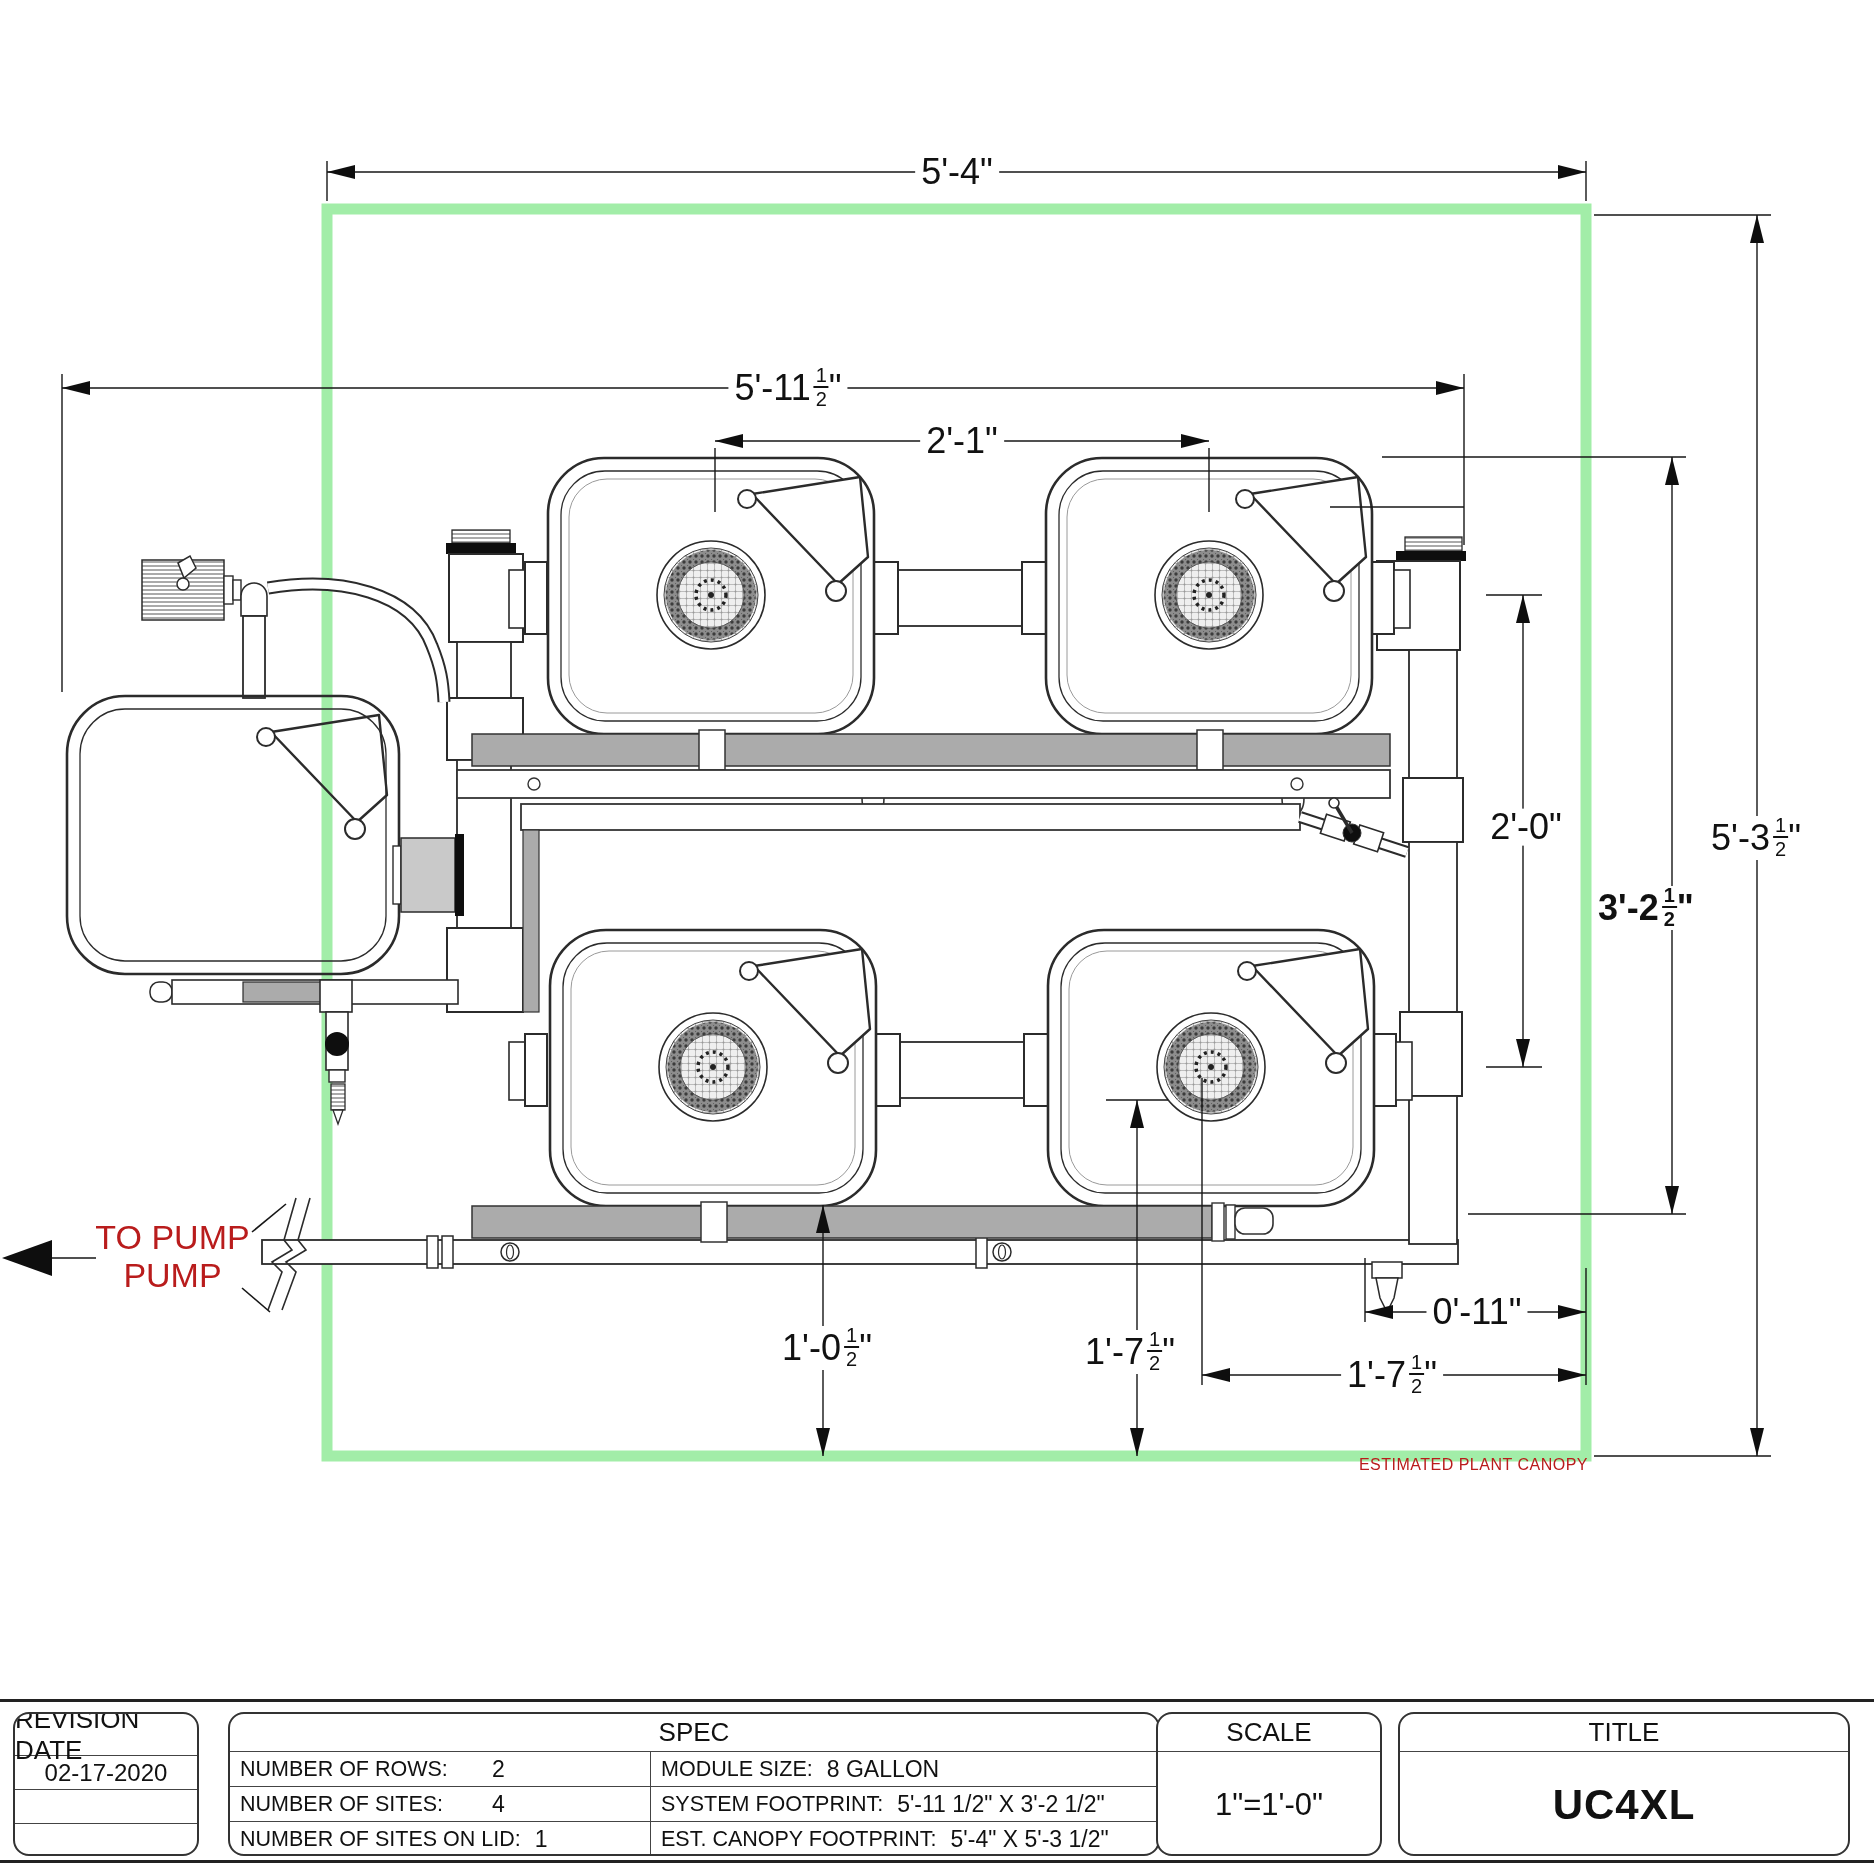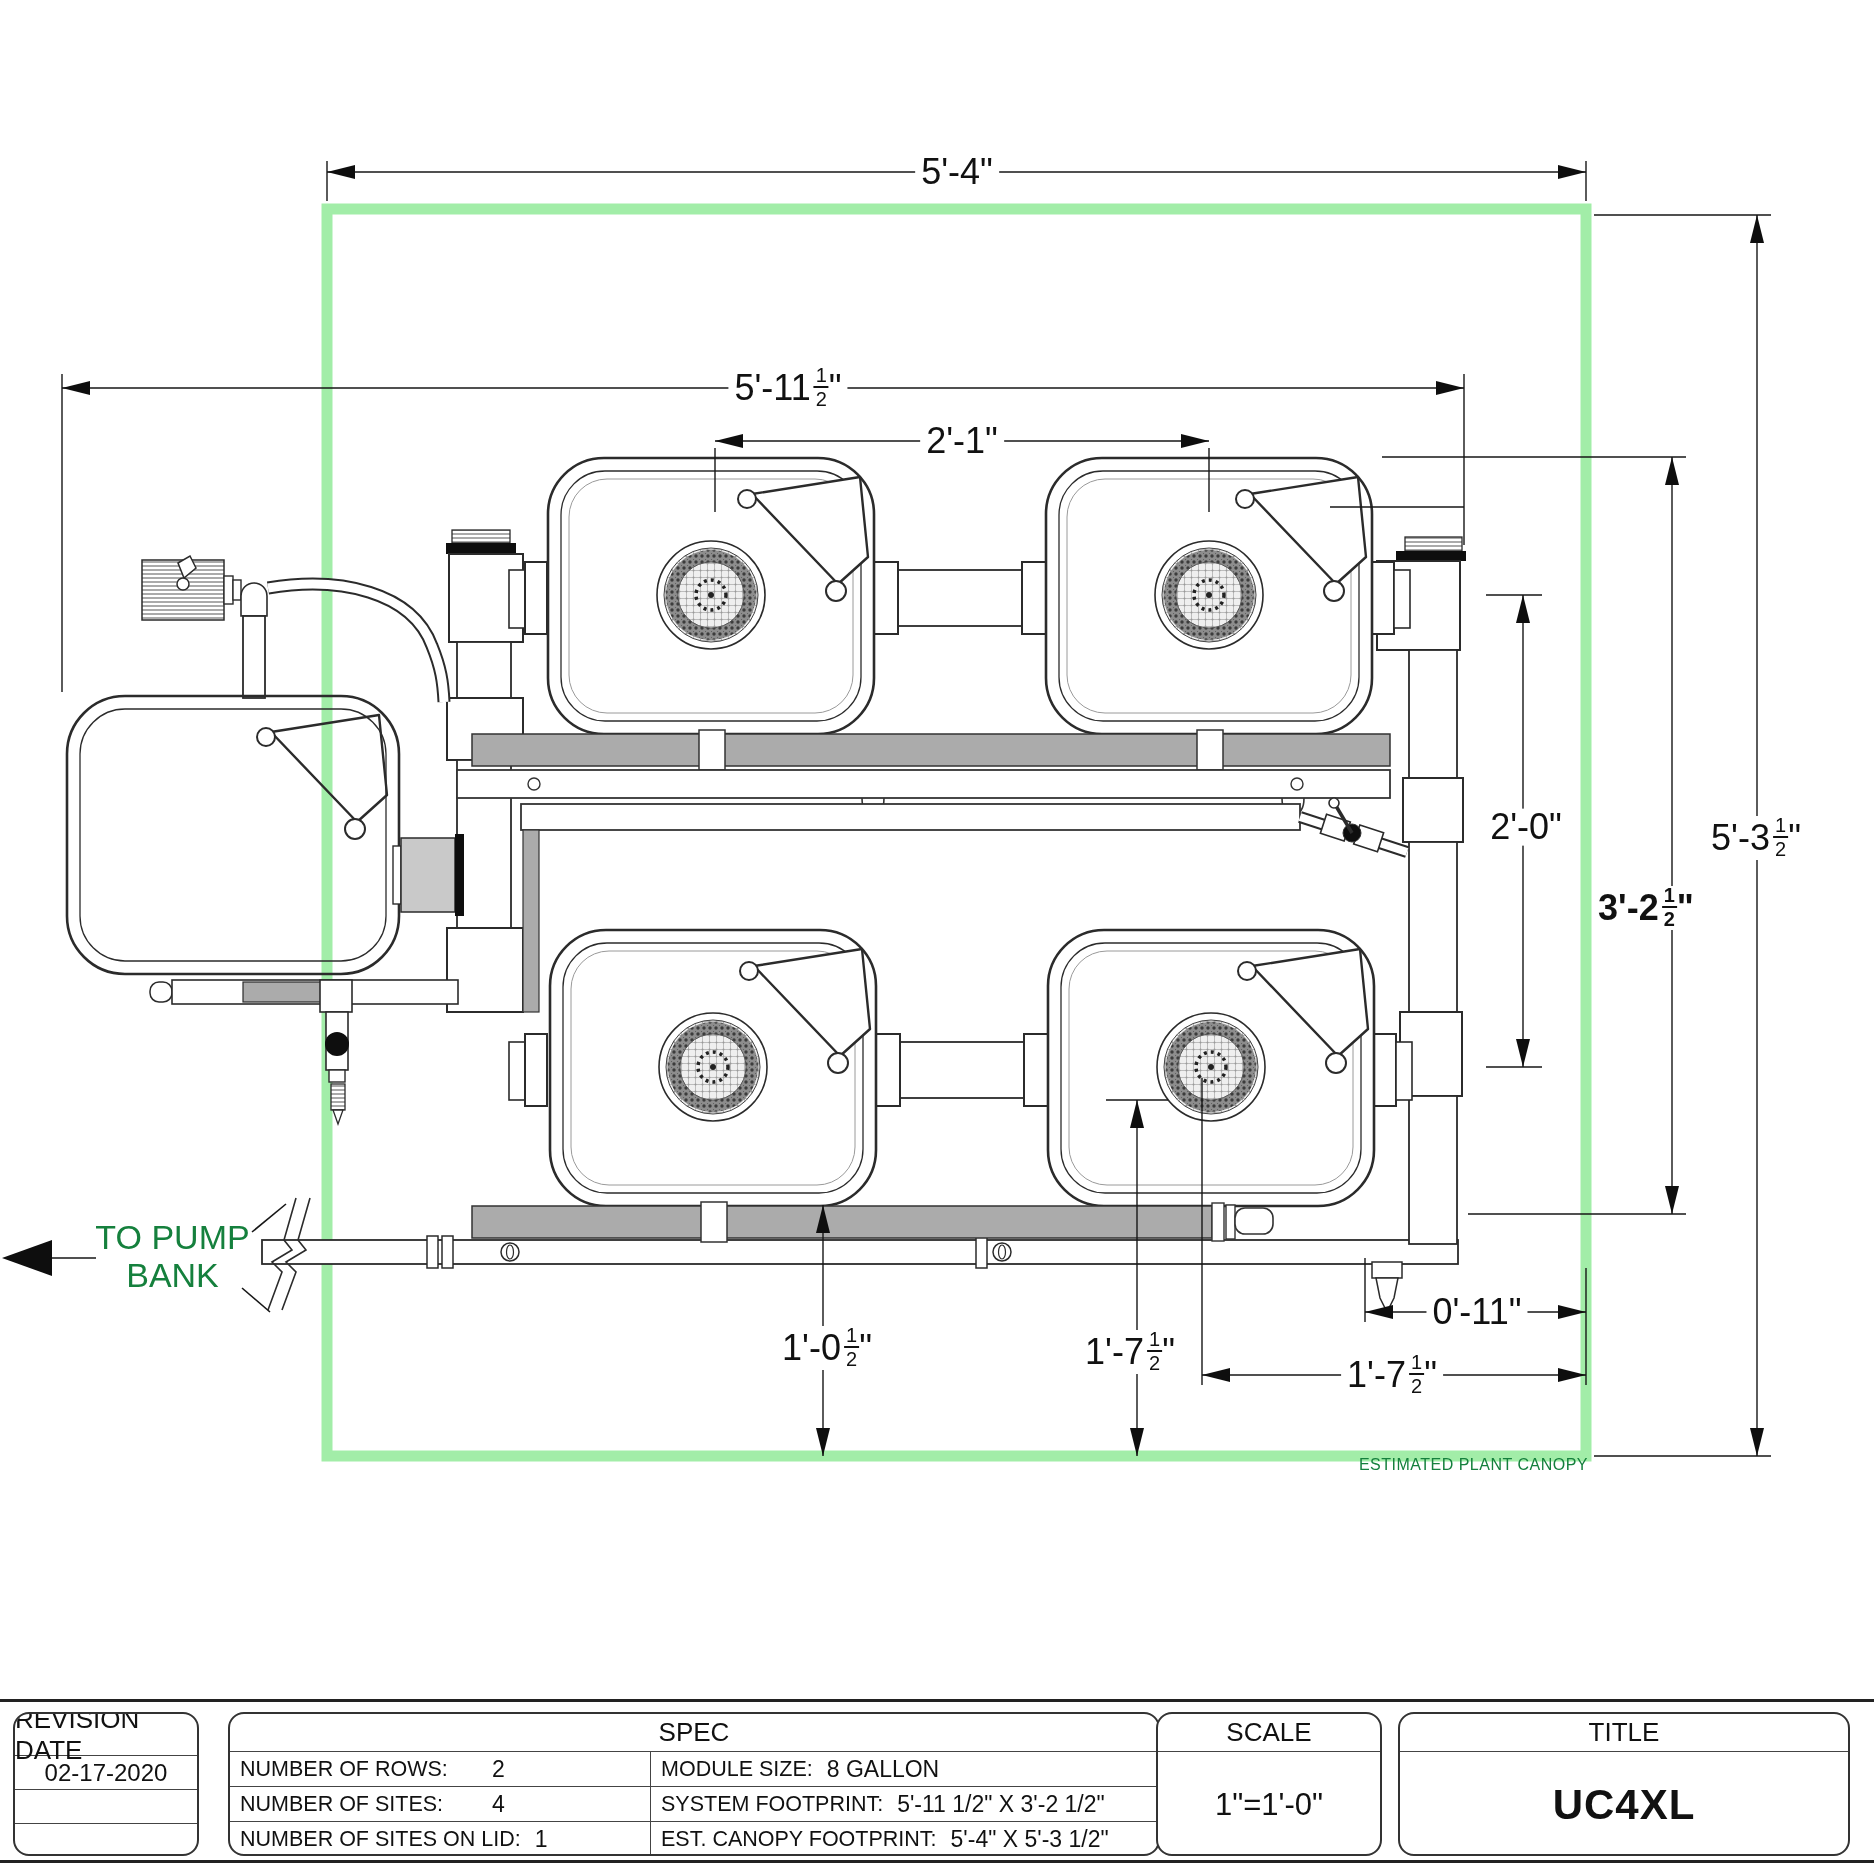--- a/index.html
+++ b/index.html
@@ -7,21 +7,21 @@
          font-family:"Liberation Sans", sans-serif;color:#111;}
   #art{position:absolute;left:0;top:0;z-index:1;}
   
   .dlab{position:absolute;transform:translate(-50%,-50%);background:#fff;padding:0 6px;
         font-size:36px;color:#111;white-space:nowrap;display:flex;align-items:center;
         line-height:1.02;z-index:3;}
   .fr{display:inline-flex;flex-direction:column;align-items:center;font-size:20px;
       line-height:1;margin-left:3px;transform:translateY(-1px);}
   .fr .n{border-bottom:2px solid #111;padding:0 2px 1px 2px;}
   .fr .d{padding-top:1px;}
-  .note{position:absolute;z-index:3;color:#15803d;}
+  .note{position:absolute;z-index:3;color:#b91c1c;}
   #to-pump{left:85px;top:1218px;width:175px;font-size:34px;line-height:38px;text-align:center;}
   #canopy-note{left:1272px;top:1456px;width:316px;font-size:16px;text-align:right;letter-spacing:.5px;}
   
   .rule{position:absolute;left:0;width:1874px;background:#222;z-index:2;}
   .tb{position:absolute;border:2px solid #333;border-radius:16px;background:#fff;z-index:2;
       box-sizing:border-box;overflow:hidden;}
   .tb .hd{display:flex;align-items:center;justify-content:center;font-size:26px;
           border-bottom:1.5px solid #444;box-sizing:border-box;}
   #tb-rev{left:13px;top:1712px;width:186px;height:144px;}
   #tb-rev .hd{height:42px;}
@@ -343,21 +343,21 @@
   <span>1'-7</span>
   <span class="fr">
         <span class="n">1</span>
         <span class="d">2</span>
       </span>
   <span>"</span>
 </div>
 
 <div id="to-pump" class="note">
   <div>TO PUMP</div>
-  <div>BANK</div>
+  <div>PUMP</div>
 </div>
 <div id="canopy-note" class="note">ESTIMATED PLANT CANOPY</div>
 
 <div class="rule" style="top:1699px;height:2.5px;"></div>
 <div class="rule" style="top:1860px;height:3px;"></div>
 
 <div id="tb-rev" class="tb">
   <div class="hd">REVISION DATE</div>
   <div class="row">02-17-2020</div>
   <div class="row"></div>

